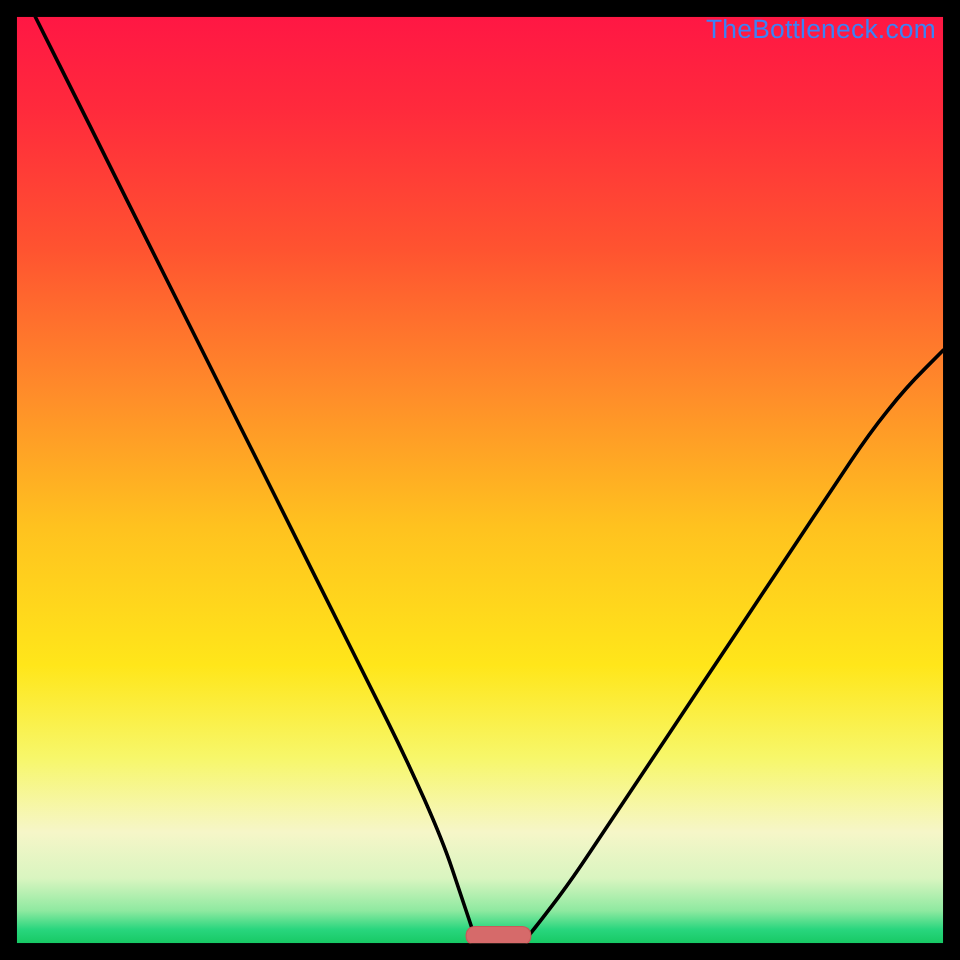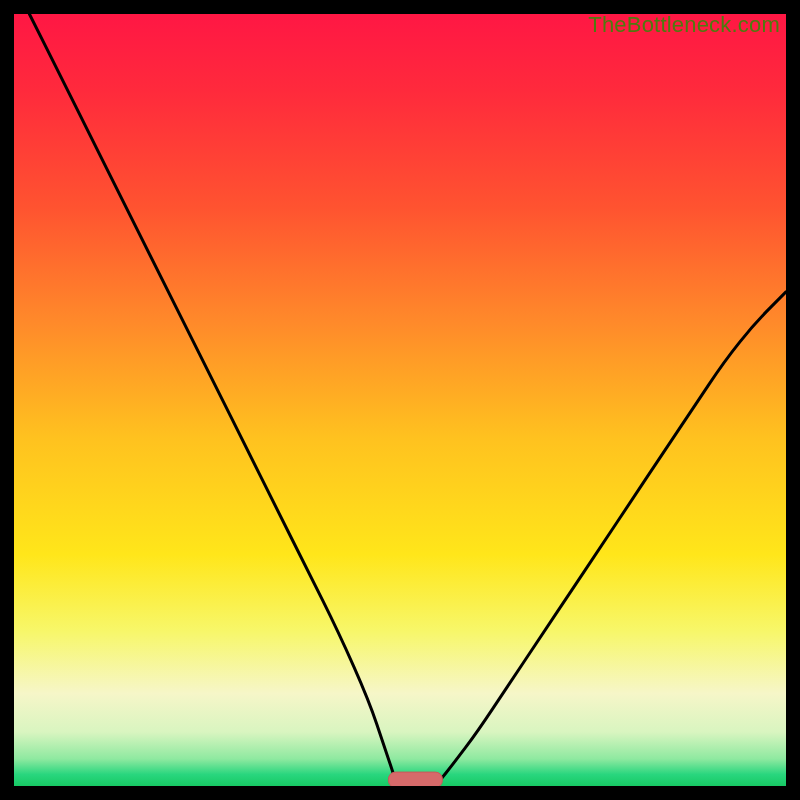--- a/index.html
+++ b/index.html
@@ -23,21 +23,21 @@
     position: absolute;
     left: 0;
     top: 0;
     width: 772px;
     height: 772px;
   }
   .watermark {
     position: absolute;
     top: -2px;
     right: 6px;
-    color: #4d7c0f;
+    color: #3b82f6;
     font-size: 22px;
     letter-spacing: 0.2px;
     font-weight: 400;
     user-select: none;
   }
   svg {
     display: block;
   }
 </style>
 </head>

